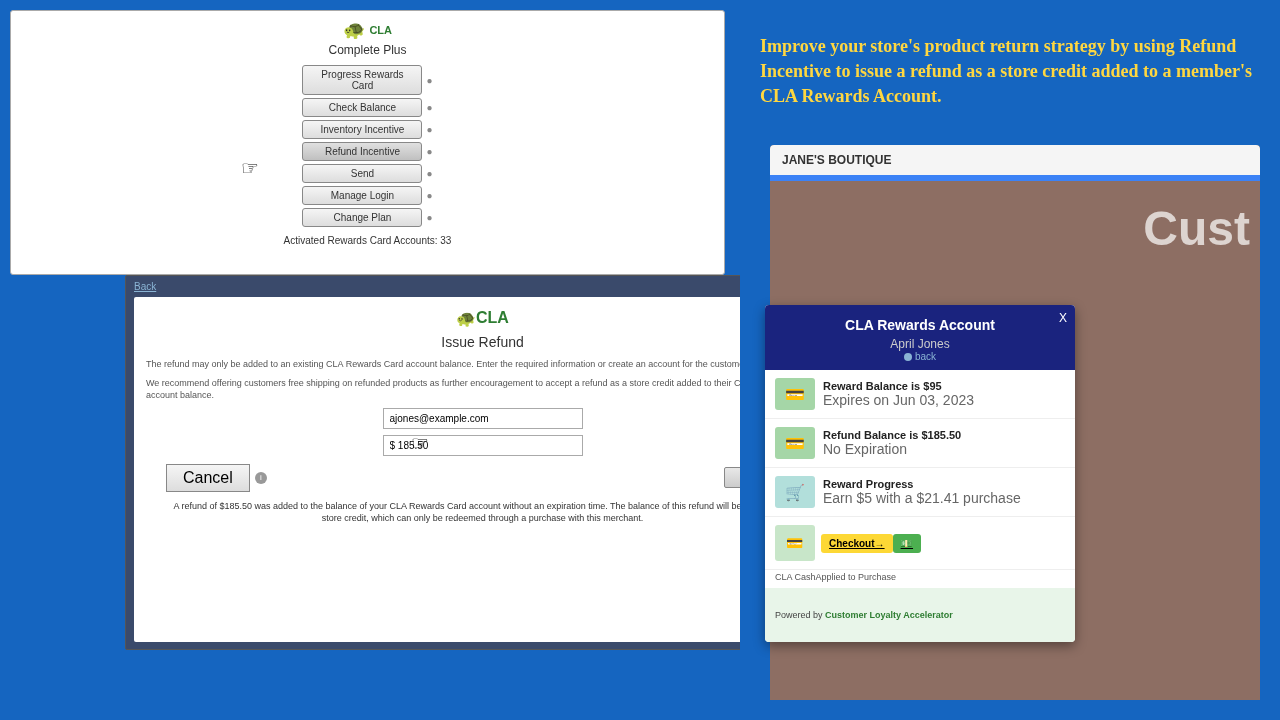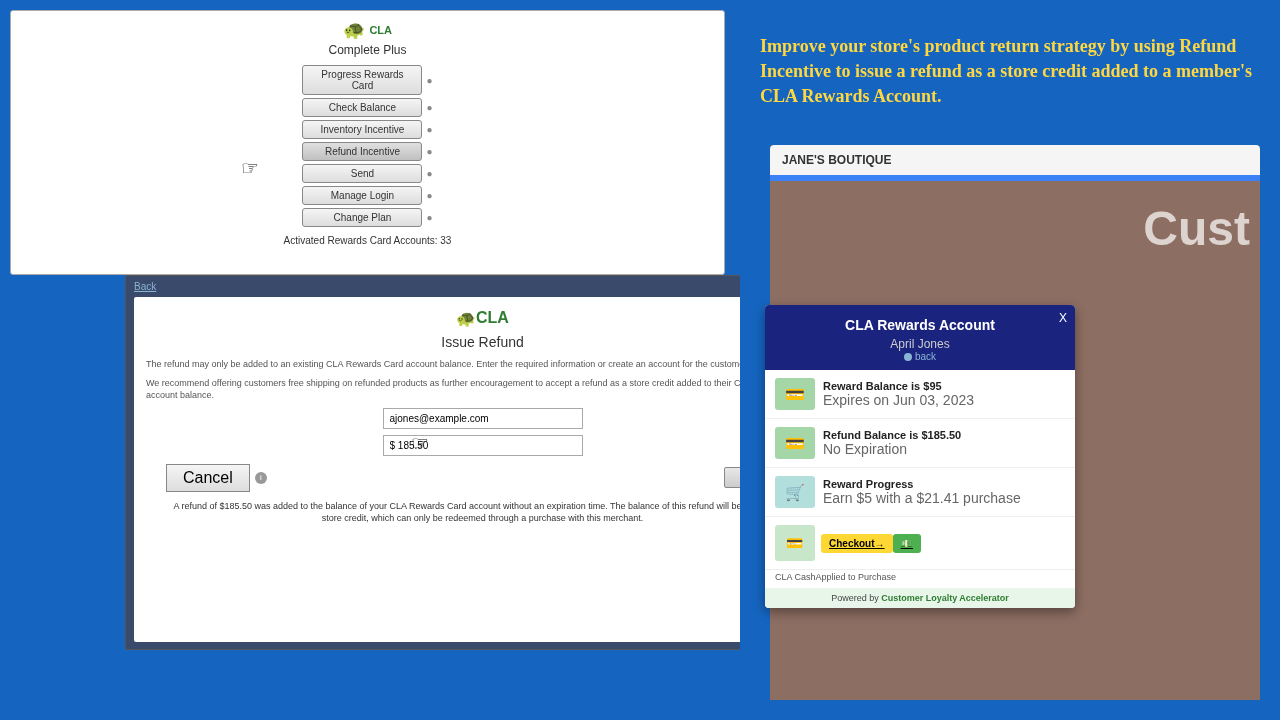--- a/index.html
+++ b/index.html
@@ -421,22 +421,22 @@
 
     .checkout-labels {
       display: flex;
       padding: 2px 10px 6px;
       font-size: 9px;
       color: #555;
     }
 
     .rewards-card-footer {
       background: #e8f5e9;
-      padding: 5px 10px;
-      text-align: center;
+      padding: 22px 10px;
+      text-align: left;
       font-size: 9px;
       color: #444;
     }
 
     .rewards-card-footer a {
       color: #2e7d32;
       font-weight: bold;
       text-decoration: none;
     }
   </style>

